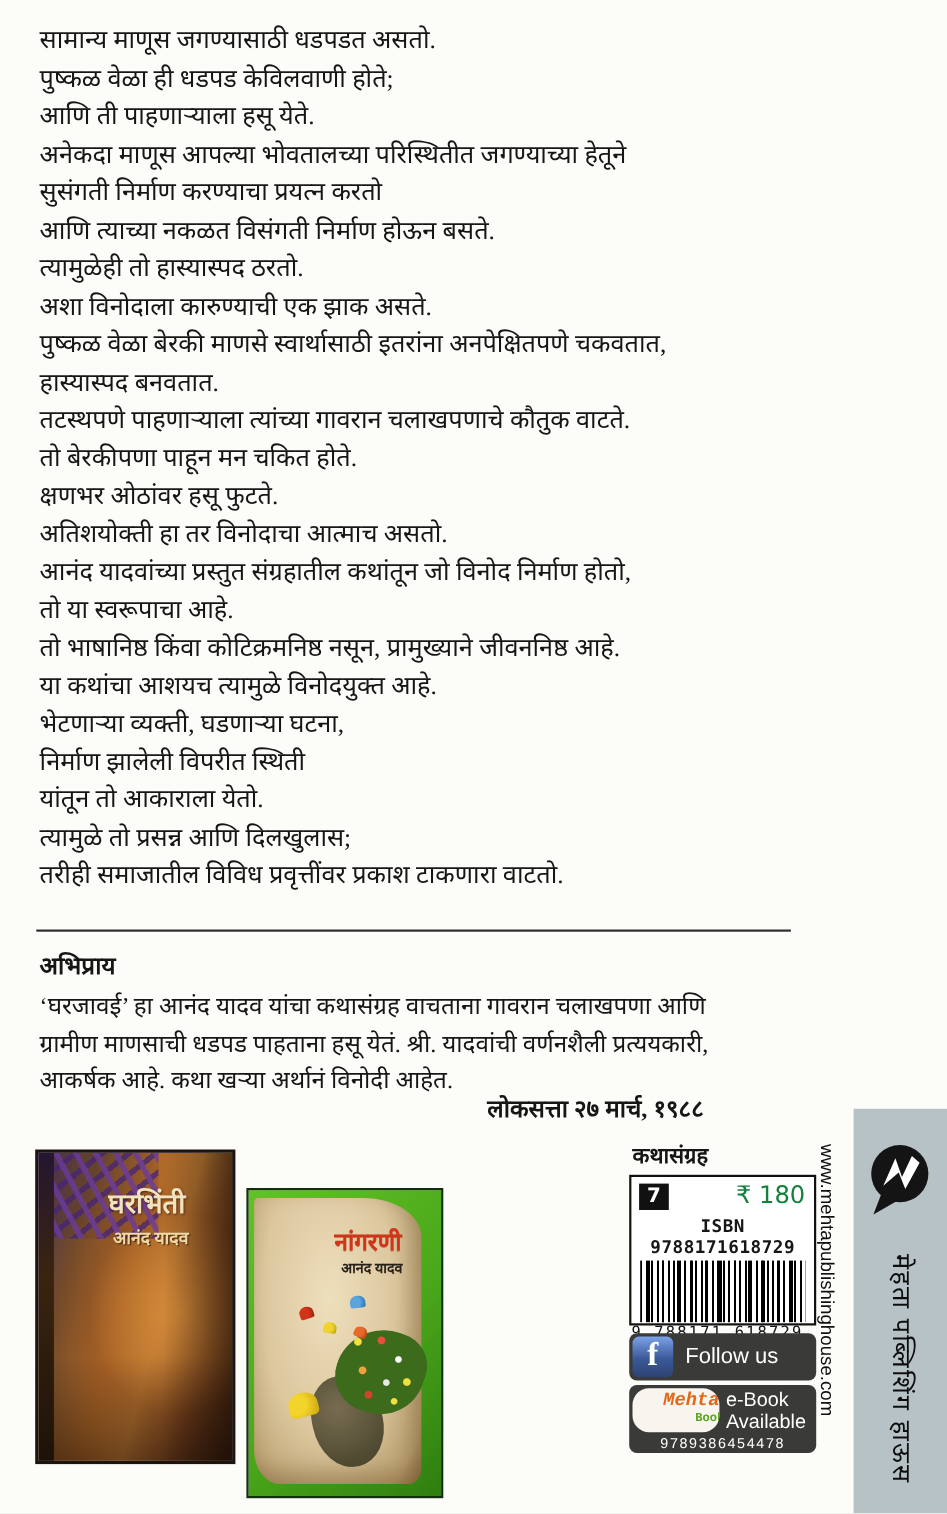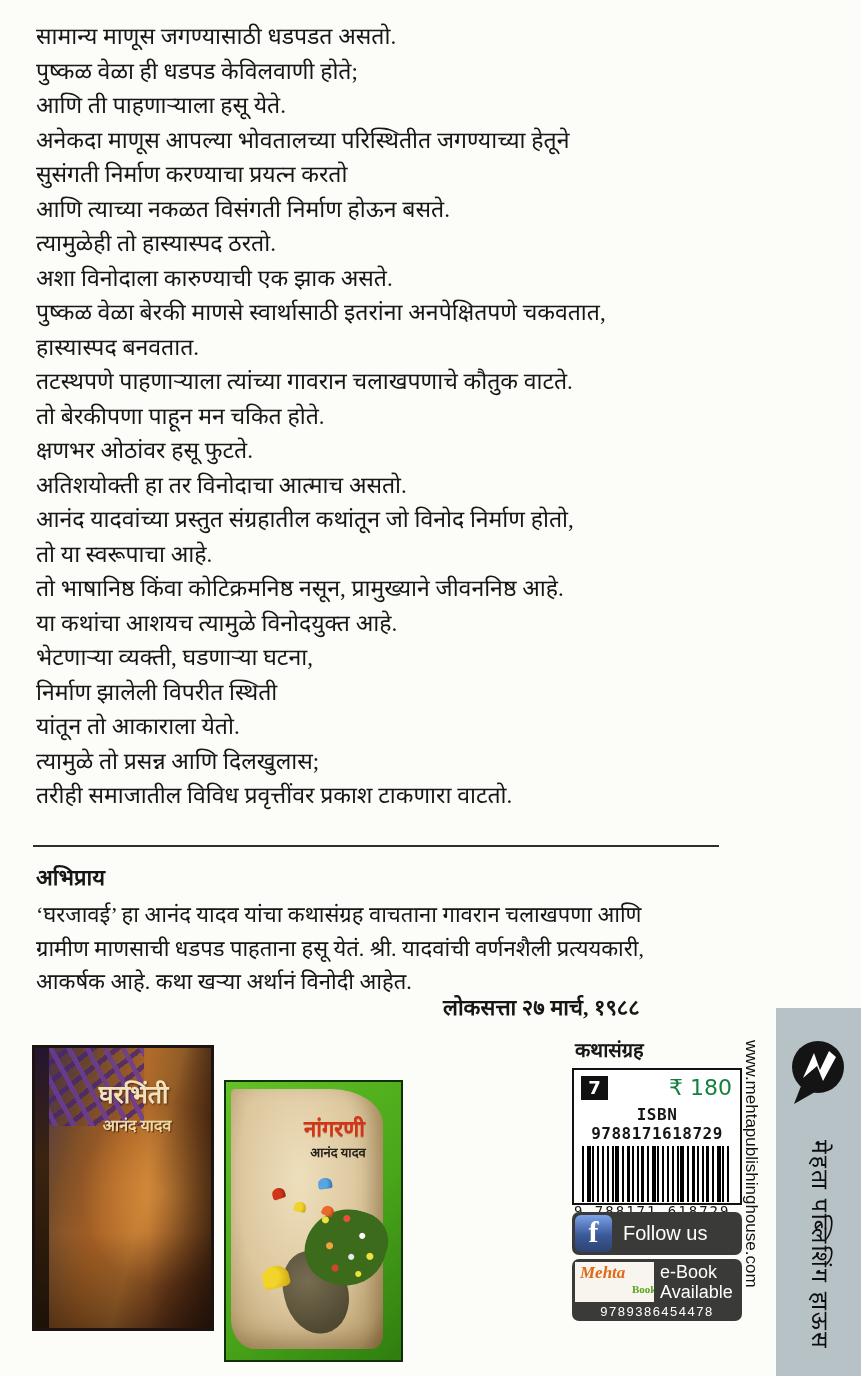--- a/index.html
+++ b/index.html
@@ -98,22 +98,22 @@
     font-size:14px;letter-spacing:2px;margin-top:1px;}
   
   .fb-badge{position:absolute;left:572px;top:1212px;width:170px;height:43px;background:#3a3a38;
     border-radius:7px;display:flex;align-items:center;}
   .fb-icon{width:37px;height:37px;margin-left:3px;border-radius:6px;
     background:linear-gradient(#7ba2e8,#3b5998 55%,#2d4373);
     color:#fff;font-weight:bold;font-size:30px;line-height:34px;text-align:center;
     font-family:"Liberation Serif","DejaVu Serif",serif;}
   .fb-label{color:#fff;font-size:20px;margin-left:11px;font-family:"Liberation Sans","DejaVu Sans",sans-serif;}
   .ebook-badge{position:absolute;left:572px;top:1259px;width:170px;height:62px;background:#3a3a38;border-radius:7px;}
-  .mehta-panel{position:absolute;left:3px;top:3px;width:79px;height:40px;background:#f7f5ee;border-radius:0;
-    overflow:hidden;font-family:Liberation Serif, serif;line-height:16px;padding:3px 0 0 5px;box-sizing:border-box;}
+  .mehta-panel{position:absolute;left:3px;top:3px;width:79px;height:40px;background:#f7f5ee;border-radius:15px;
+    overflow:hidden;font-family:Liberation Mono, monospace;line-height:16px;padding:3px 0 0 5px;box-sizing:border-box;text-align:right;}
   .mehta-name{color:#e06818;font-weight:bold;font-size:17px;font-style:italic;}
   .mehta-sub{color:#5aa41e;font-weight:bold;font-size:11px;display:block;margin-left:22px;padding-left:30px;}
   .ebook-text{position:absolute;left:88px;top:3px;color:#ffffff;font-size:18px;line-height:20px;
     font-family:Liberation Sans, sans-serif;}
   .ebook-num{position:absolute;left:0;bottom:2px;width:100%;text-align:center;color:#fff;
     font-family:Liberation Sans, sans-serif;font-size:13px;letter-spacing:1.5px;}
   
   .vertical-url{position:absolute;left:741px;top:1040px;height:312px;
     writing-mode:vertical-rl;font-size:17px;color:#101010;
     font-family:"Liberation Sans","DejaVu Sans",sans-serif;font-weight:500;}

